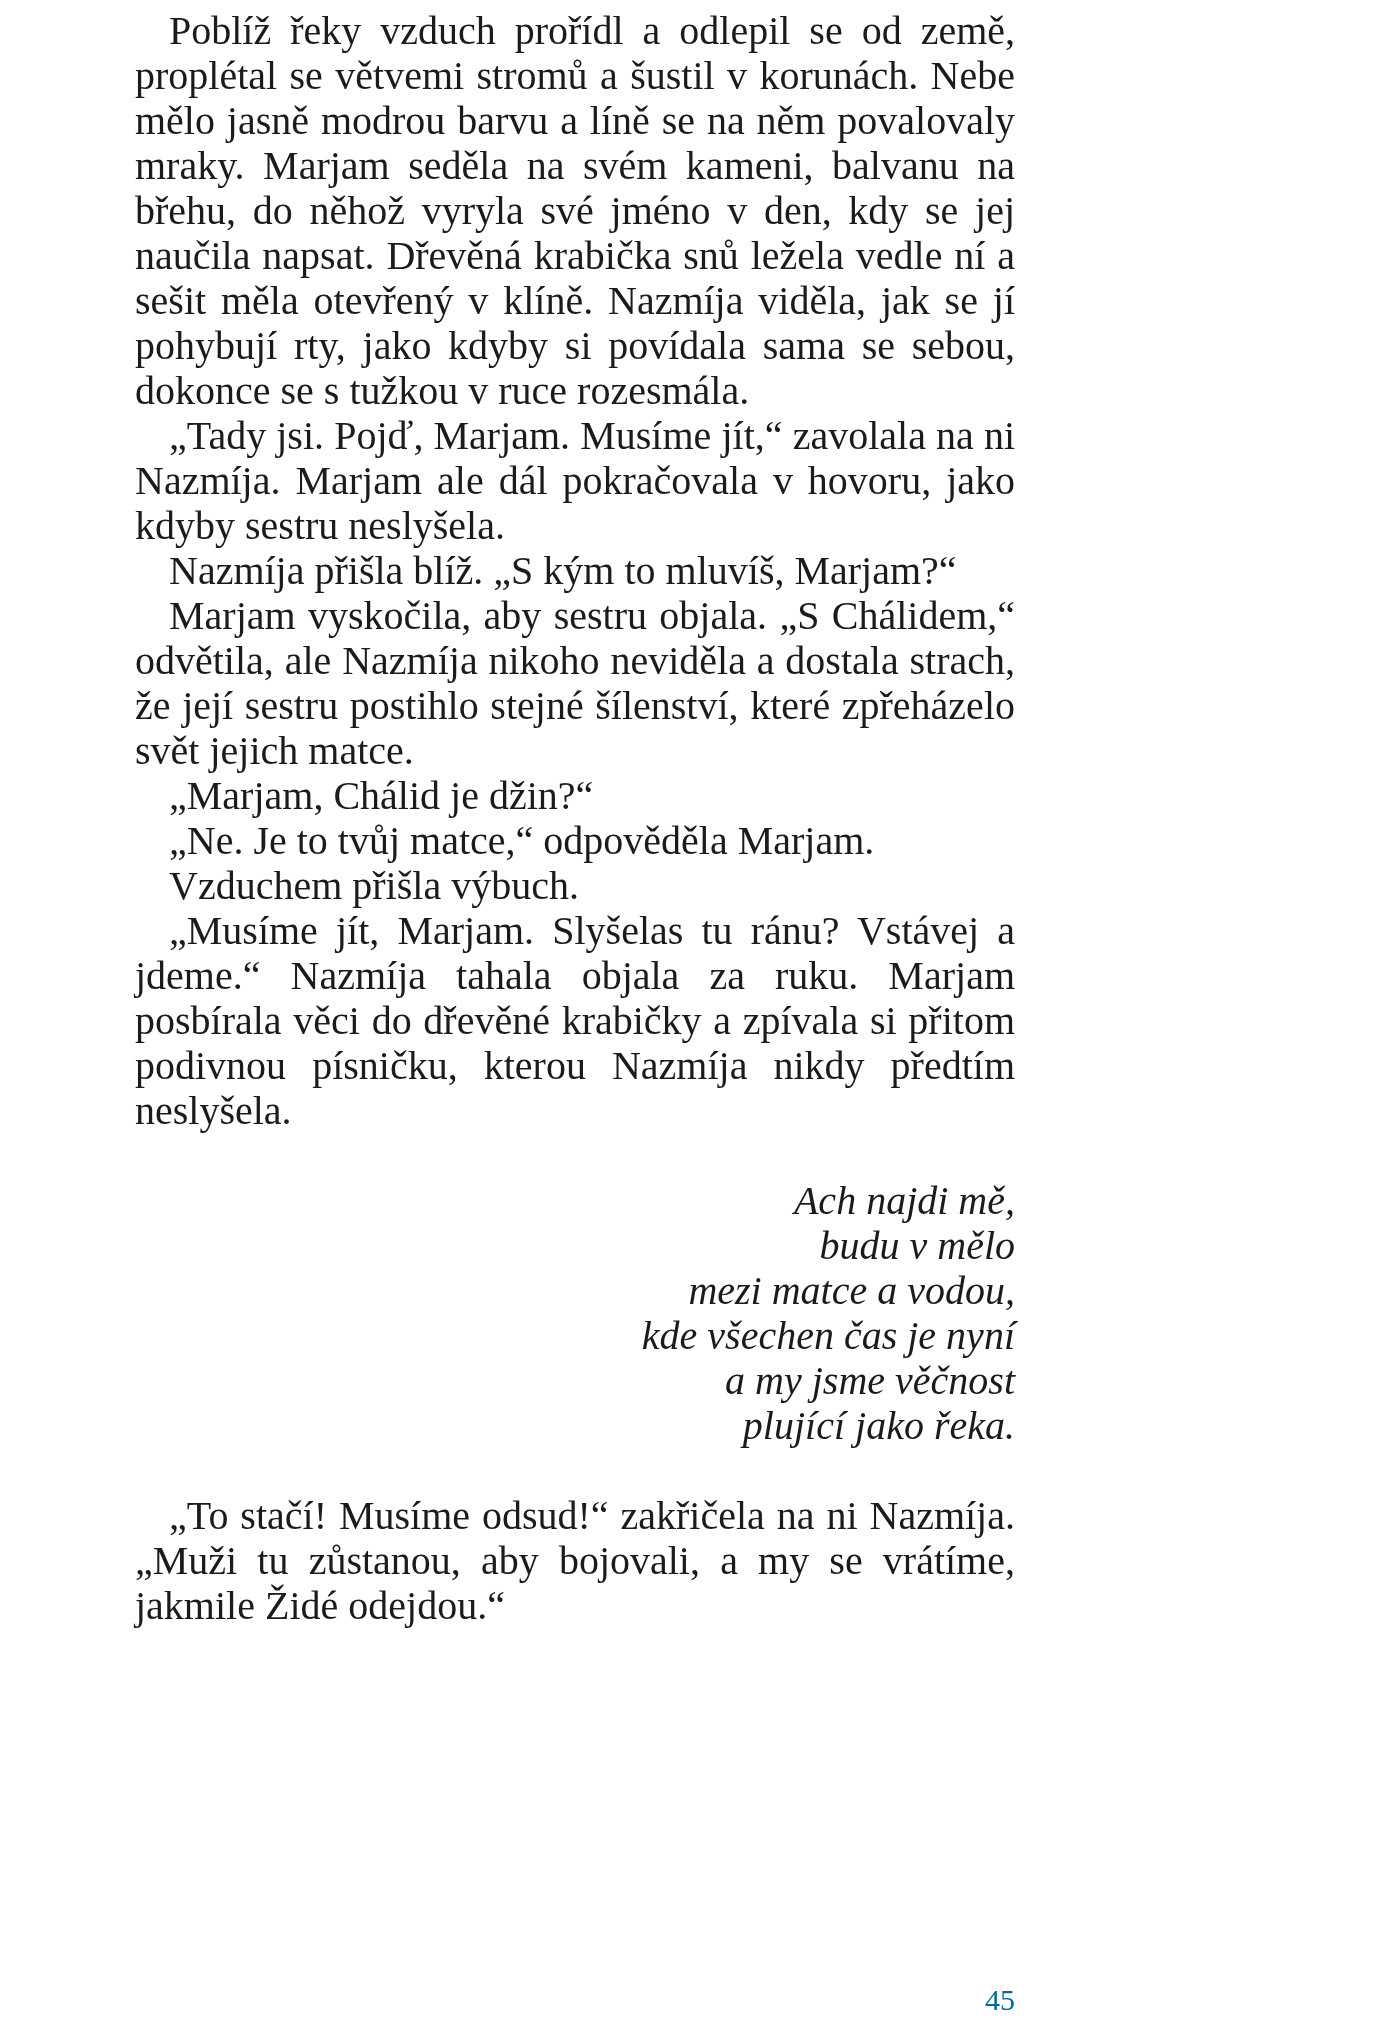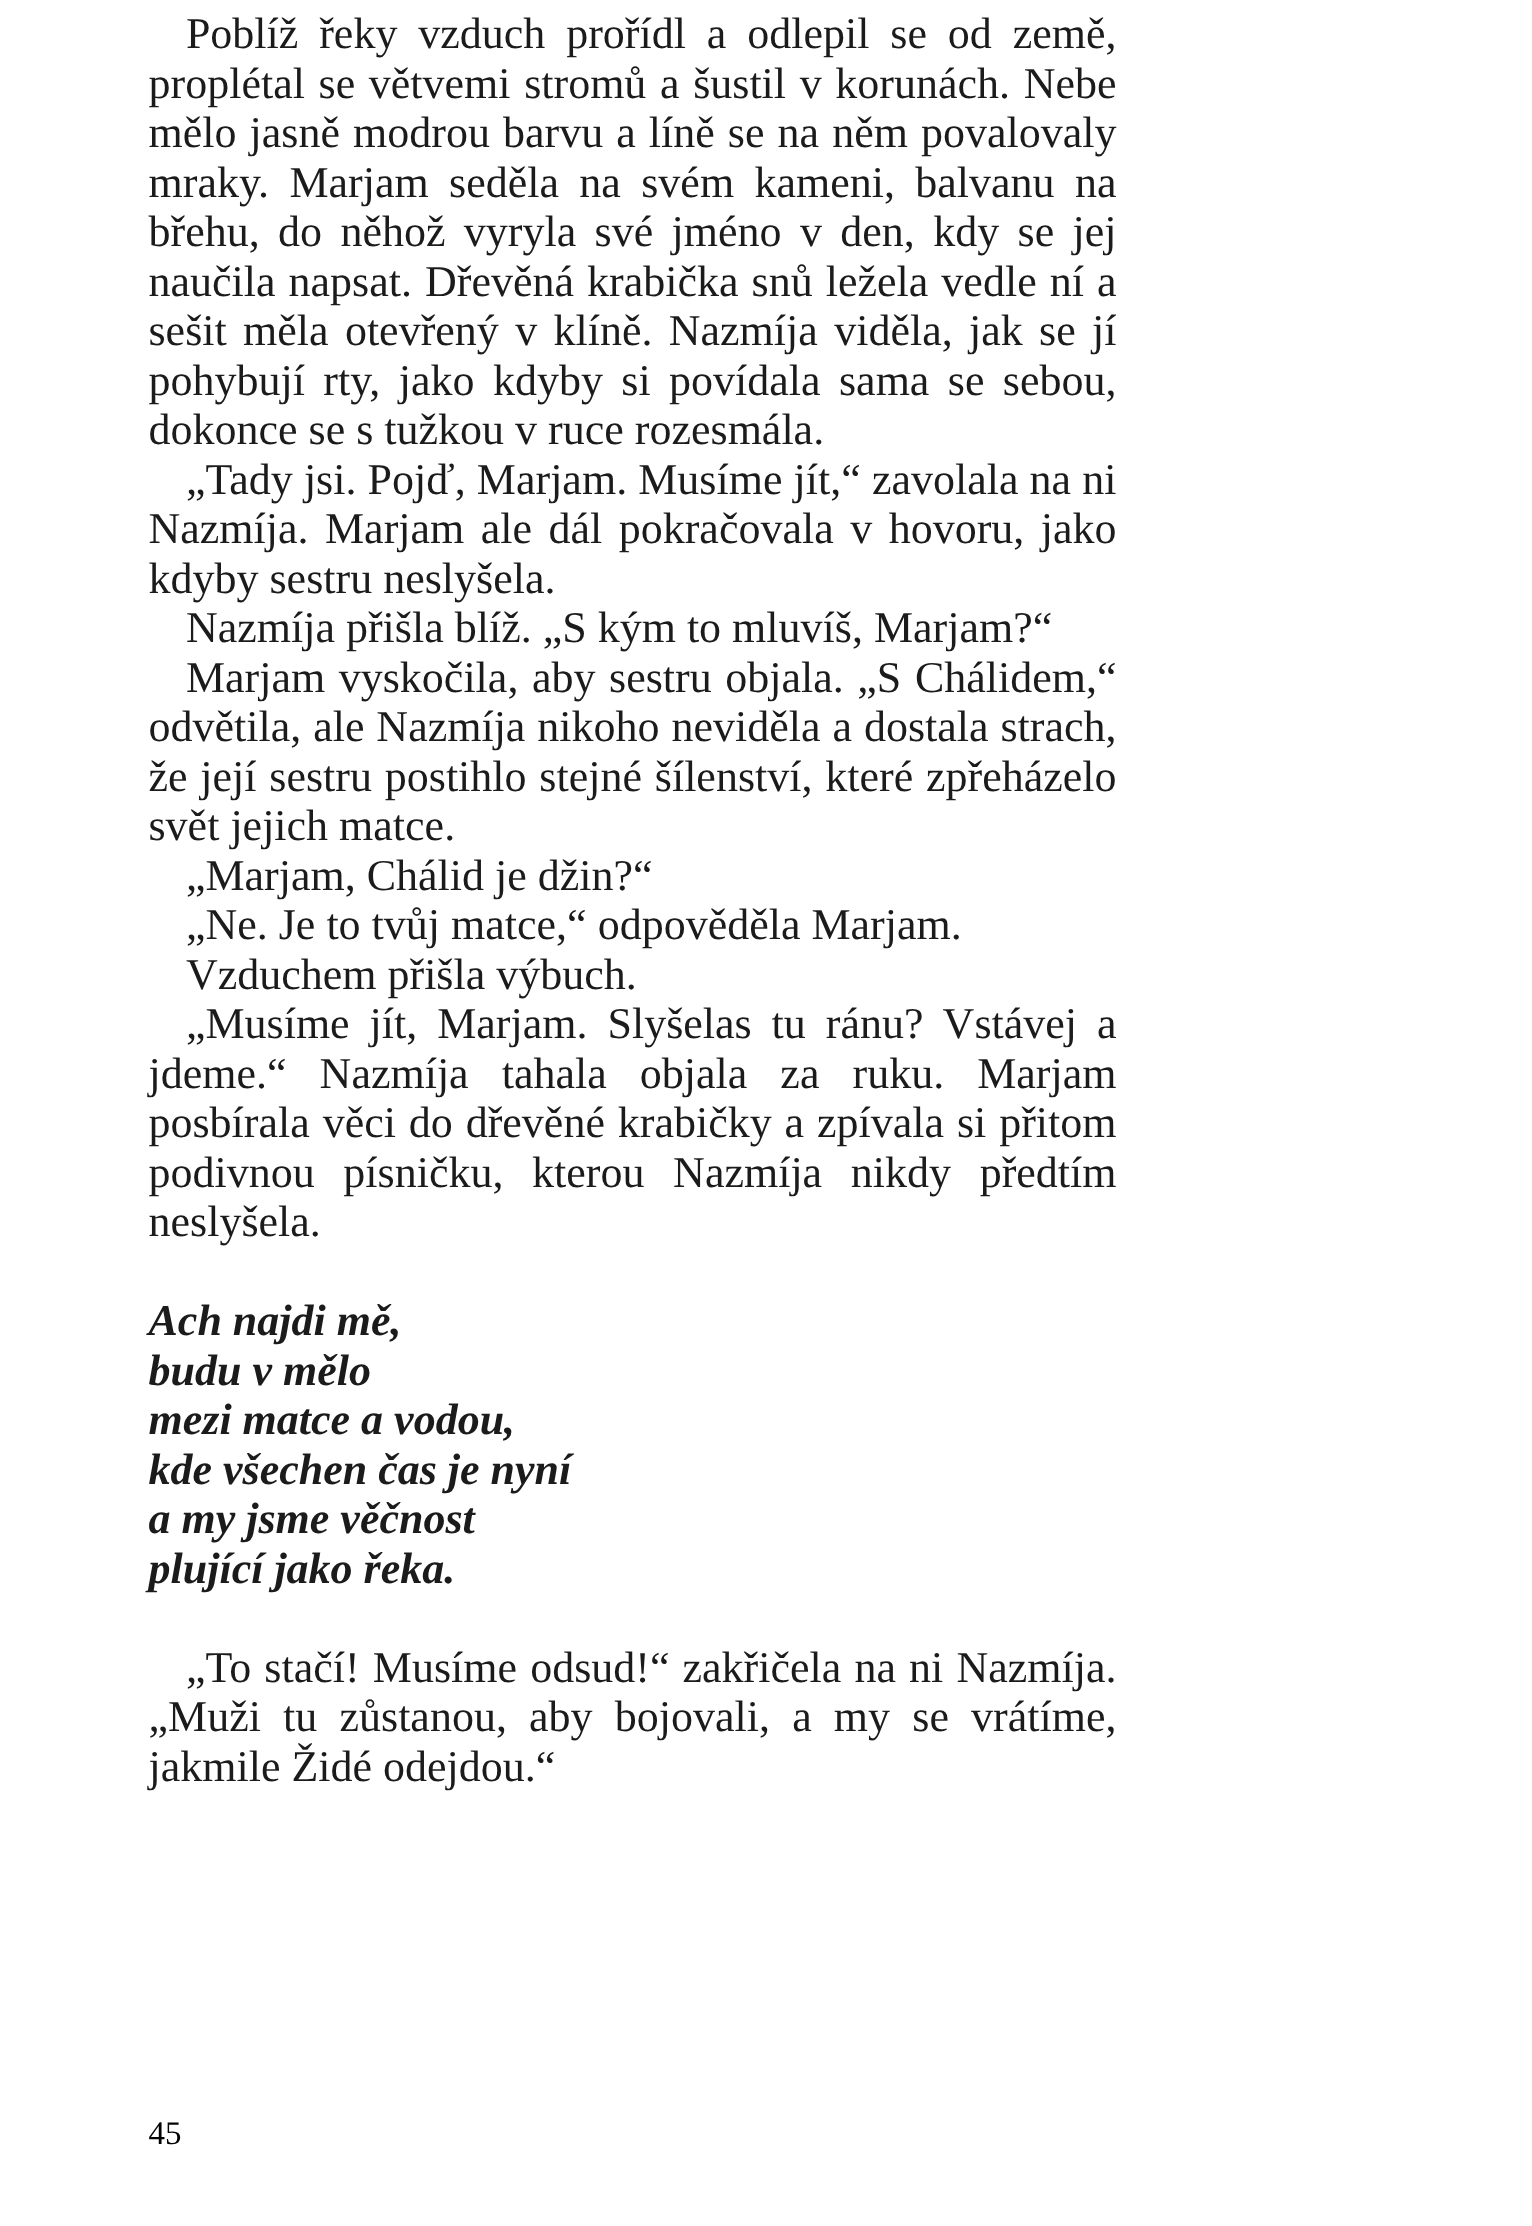--- a/index.html
+++ b/index.html
@@ -30,35 +30,34 @@
     text-justify: inter-word;
   }
   .para {
     margin: 0;
     text-indent: 34px;
     hyphens: manual;
   }
   .poem {
     margin: 45px 0;
     font-style: italic;
-    text-align: left;
-    font-weight: bold;
+    text-align: right;
   }
   .poem-line {
     text-indent: 0;
   }
   .page-number {
     position: absolute;
     left: 135px;
-    top: 1920px;
+    top: 1980px;
     width: 880px;
-    text-align: left;
+    text-align: right;
     font-size: 30px;
     line-height: 40px;
-    color: #000000;
+    color: #0369a1;
   }
 </style>
 </head>
 <body>
 
 <div class="book-page">
   <div class="text-block">
     <p class="para">Poblíž řeky vzduch prořídl a odlepil se od země, proplétal se větvemi stromů a šustil v korunách. Nebe mělo jasně modrou barvu a líně se na něm povalovaly mraky. Marjam seděla na svém kameni, balvanu na břehu, do něhož vyryla své jméno v den, kdy se jej naučila napsat. Dřevěná krabička snů ležela vedle ní a sešit měla otevřený v klíně. Nazmíja viděla, jak se jí pohybují rty, jako kdyby si povídala sama se sebou, dokonce se s tužkou v ruce rozesmála.</p>
     <p class="para">„Tady jsi. Pojď, Marjam. Musíme jít,“ zavolala na ni Nazmíja. Marjam ale dál pokračovala v hovoru, jako kdyby sestru neslyšela.</p>
     <p class="para">Nazmíja přišla blíž. „S kým to mluvíš, Marjam?“</p>

